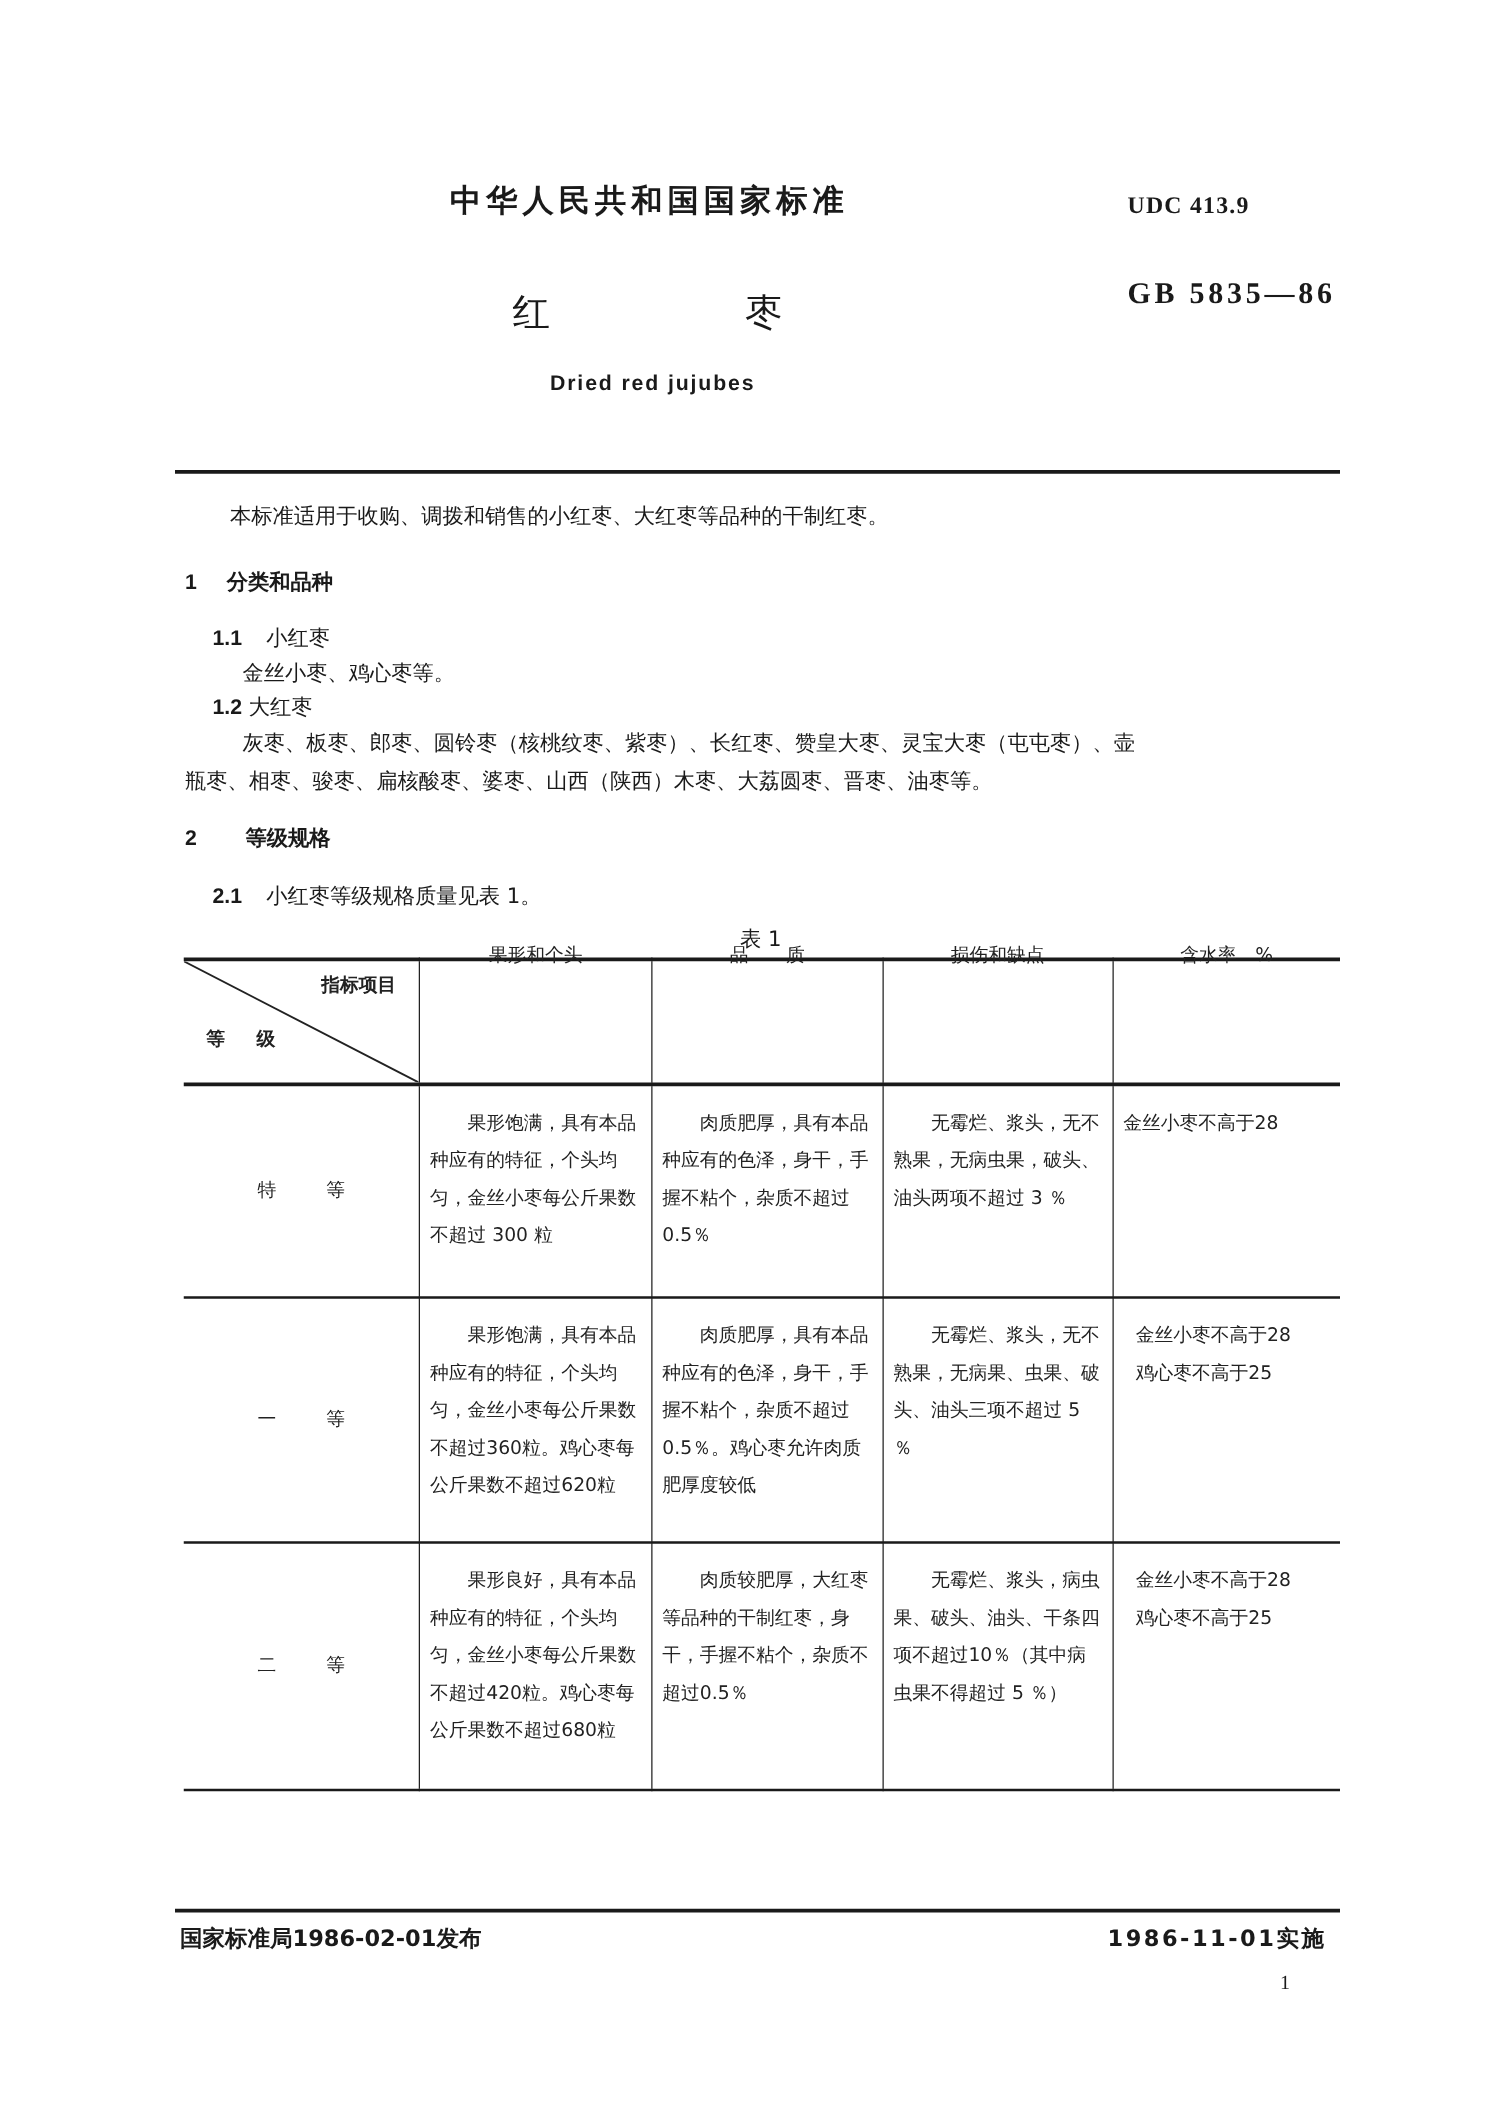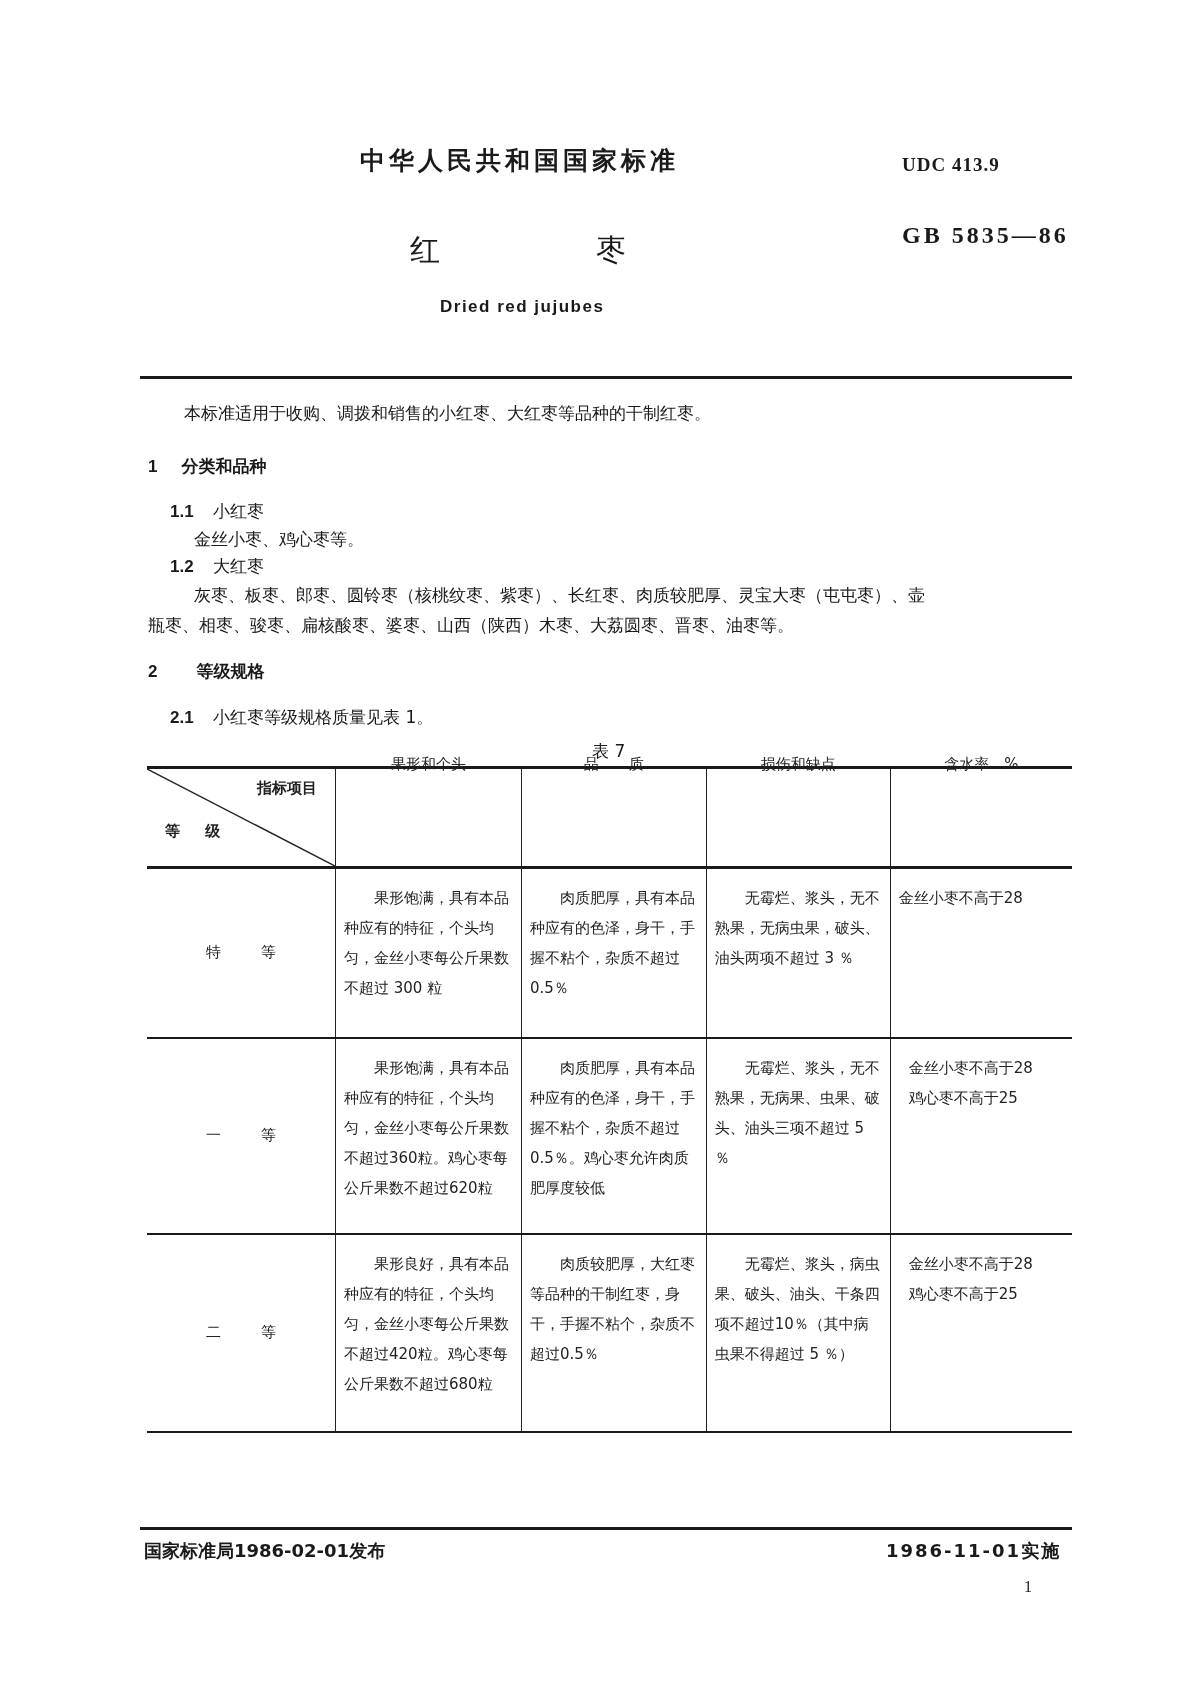--- a/index.html
+++ b/index.html
@@ -63,36 +63,36 @@
 </div>
 
 <div class="abs txt" style="left:170px; top:500px;">
   <span class="secnum">1.1</span>
   <span style="margin-left:14px;">小红枣</span>
 </div>
 <div class="abs txt" style="left:194px; top:528px;">金丝小枣、鸡心枣等。</div>
 
 <div class="abs txt" style="left:170px; top:555px;">
   <span class="secnum">1.2</span>
-  <span style="margin-left:14px;">大红枣</span>
+  <span style="">大红枣</span>
 </div>
-<div class="abs txt" style="left:194px; top:584px;">灰枣、板枣、郎枣、圆铃枣（核桃纹枣、紫枣）、长红枣、肉质较肥厚、灵宝大枣（屯屯枣）、壶</div>
+<div class="abs txt" style="left:194px; top:584px;">灰枣、板枣、郎枣、圆铃枣（核桃纹枣、紫枣）、长红枣、赞皇大枣、灵宝大枣（屯屯枣）、壶</div>
 <div class="abs txt" style="left:148px; top:614px;">瓶枣、相枣、骏枣、扁核酸枣、婆枣、山西（陕西）木枣、大荔圆枣、晋枣、油枣等。</div>
 
 <div class="abs txt h1" style="left:148px; top:660px;">
   <span class="secnum">2</span>
   <span style="margin-left:33px;">等级规格</span>
 </div>
 
 <div class="abs txt" style="left:170px; top:706px;">
   <span class="secnum">2.1</span>
   <span style="margin-left:14px;">小红枣等级规格质量见表 1。</span>
 </div>
 
-<div class="abs table-caption">表 7</div>
+<div class="abs table-caption">表 1</div>
 
 <table class="grades">
   <colgroup>
     <col style="width:188px">
     <col style="width:186px">
     <col style="width:185px">
     <col style="width:184px">
     <col style="width:182px">
   </colgroup>
   <thead>

